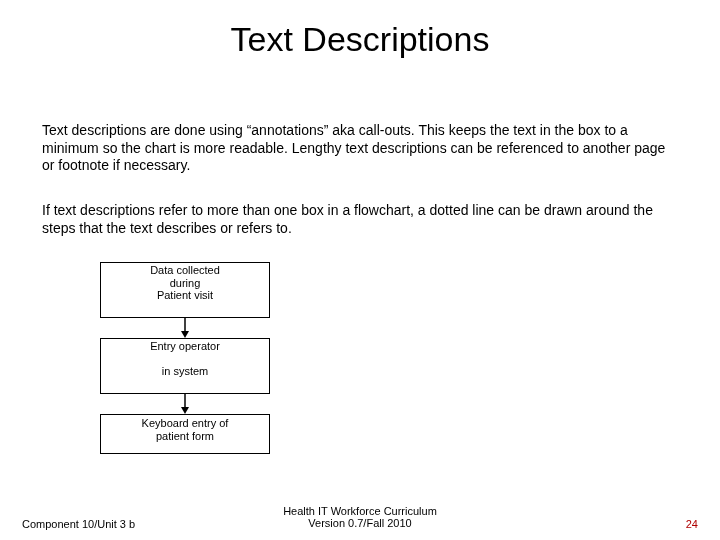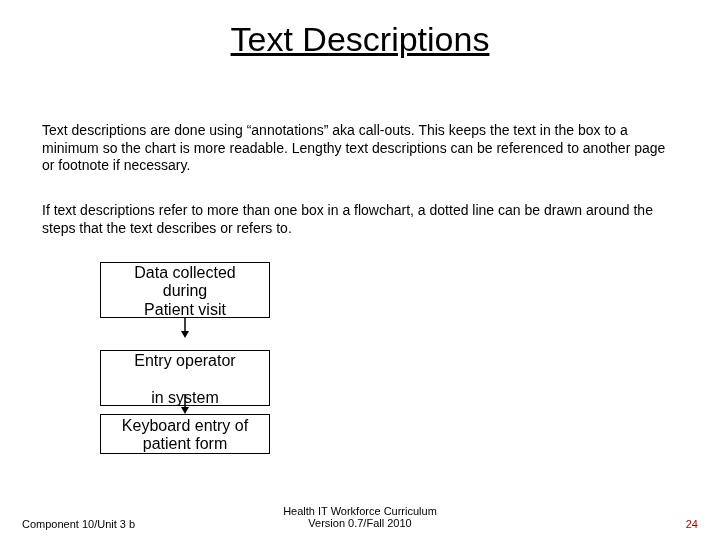--- a/index.html
+++ b/index.html
@@ -1,25 +1,25 @@
 <!DOCTYPE html>
 <html><head>
 <meta charset="utf-8">
 <style>
   * { margin: 0; padding: 0; box-sizing: border-box; }
   html, body { width: 720px; height: 540px; background: #fff; font-family: Arial, Helvetica, sans-serif; color: #000; }
   .slide { position: relative; width: 720px; height: 540px; }
-  .title { position: absolute; top: 20px; left: 0; width: 720px; text-align: center; font-size: 34px; font-weight: 400; text-decoration: underline; }
+  .title { position: absolute; top: 20px; left: 0; width: 720px; text-align: center; font-size: 34px; font-weight: 400; }
   .body-text { position: absolute; left: 42px; width: 636px; font-size: 14px; line-height: 1.25; }
   .p1 { top: 122px; }
   .p2 { top: 202px; }
   .flow { position: absolute; left: 100px; top: 262px; width: 180px; height: 220px; }
-  .box { position: absolute; left: 0; width: 170px; border: 1.5px solid #000; text-align: center; font-size: 16px; line-height: 1.15; padding: 1px 4px 2px 4px; background: #fff; }
+  .box { position: absolute; left: 0; width: 170px; border: 1.5px solid #000; text-align: center; font-size: 11px; line-height: 1.15; padding: 1px 4px 2px 4px; background: #fff; }
   .box1 { top: 0; height: 56px; }
-  .box2 { top: 76px; height: 56px; margin-top: 12px; }
+  .box2 { top: 76px; height: 56px; }
   .box3 { top: 152px; height: 40px; padding-top: 2px; }
   .arrow { position: absolute; left: 0; width: 170px; height: 20px; }
   .arrow svg { display: block; margin: 0 auto; }
   .a1 { top: 56px; }
   .a2 { top: 132px; }
   .footer { position: absolute; bottom: 10px; width: 720px; font-size: 11px; }
   .footer-left { position: absolute; left: 22px; bottom: 0; }
   .footer-center { position: absolute; left: 0; width: 720px; text-align: center; bottom: 0; line-height: 1.15; }
   .footer-right { position: absolute; right: 22px; bottom: 0; color: #b00000; }
 </style>

